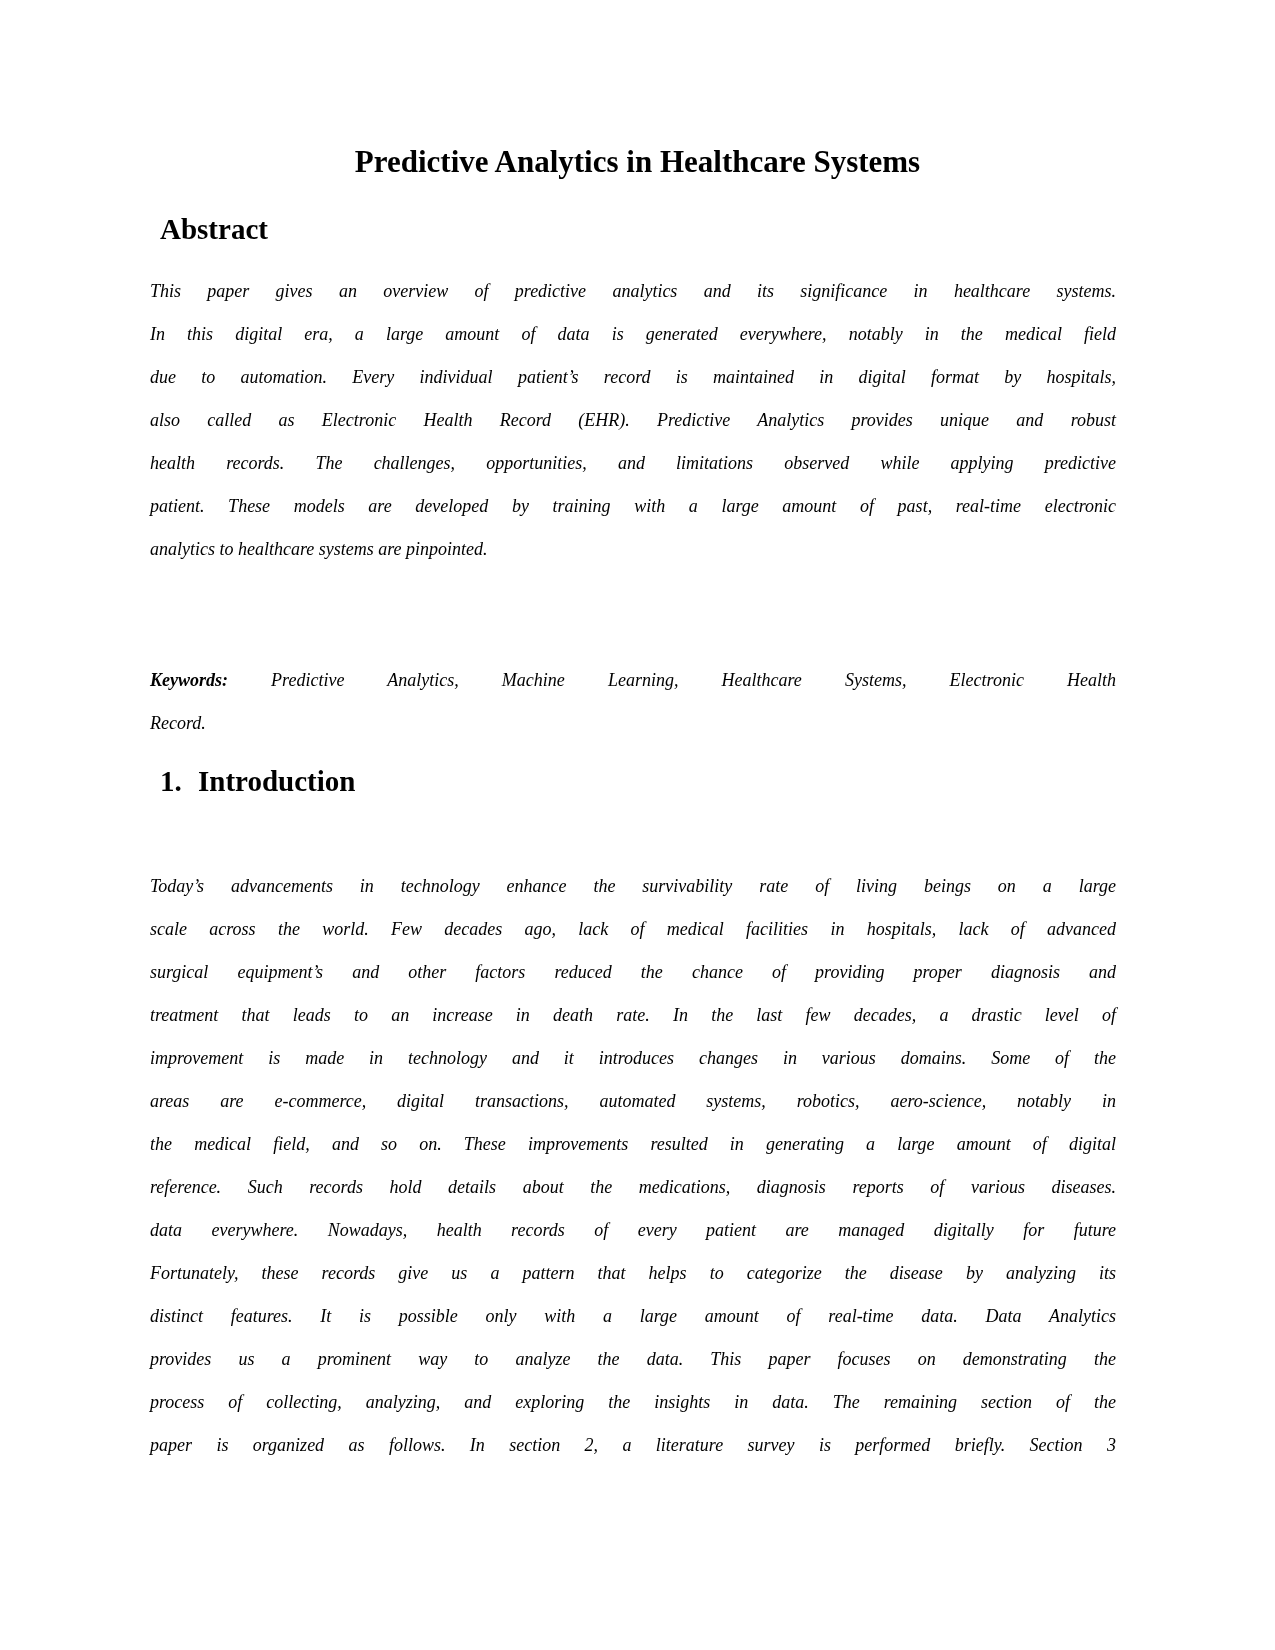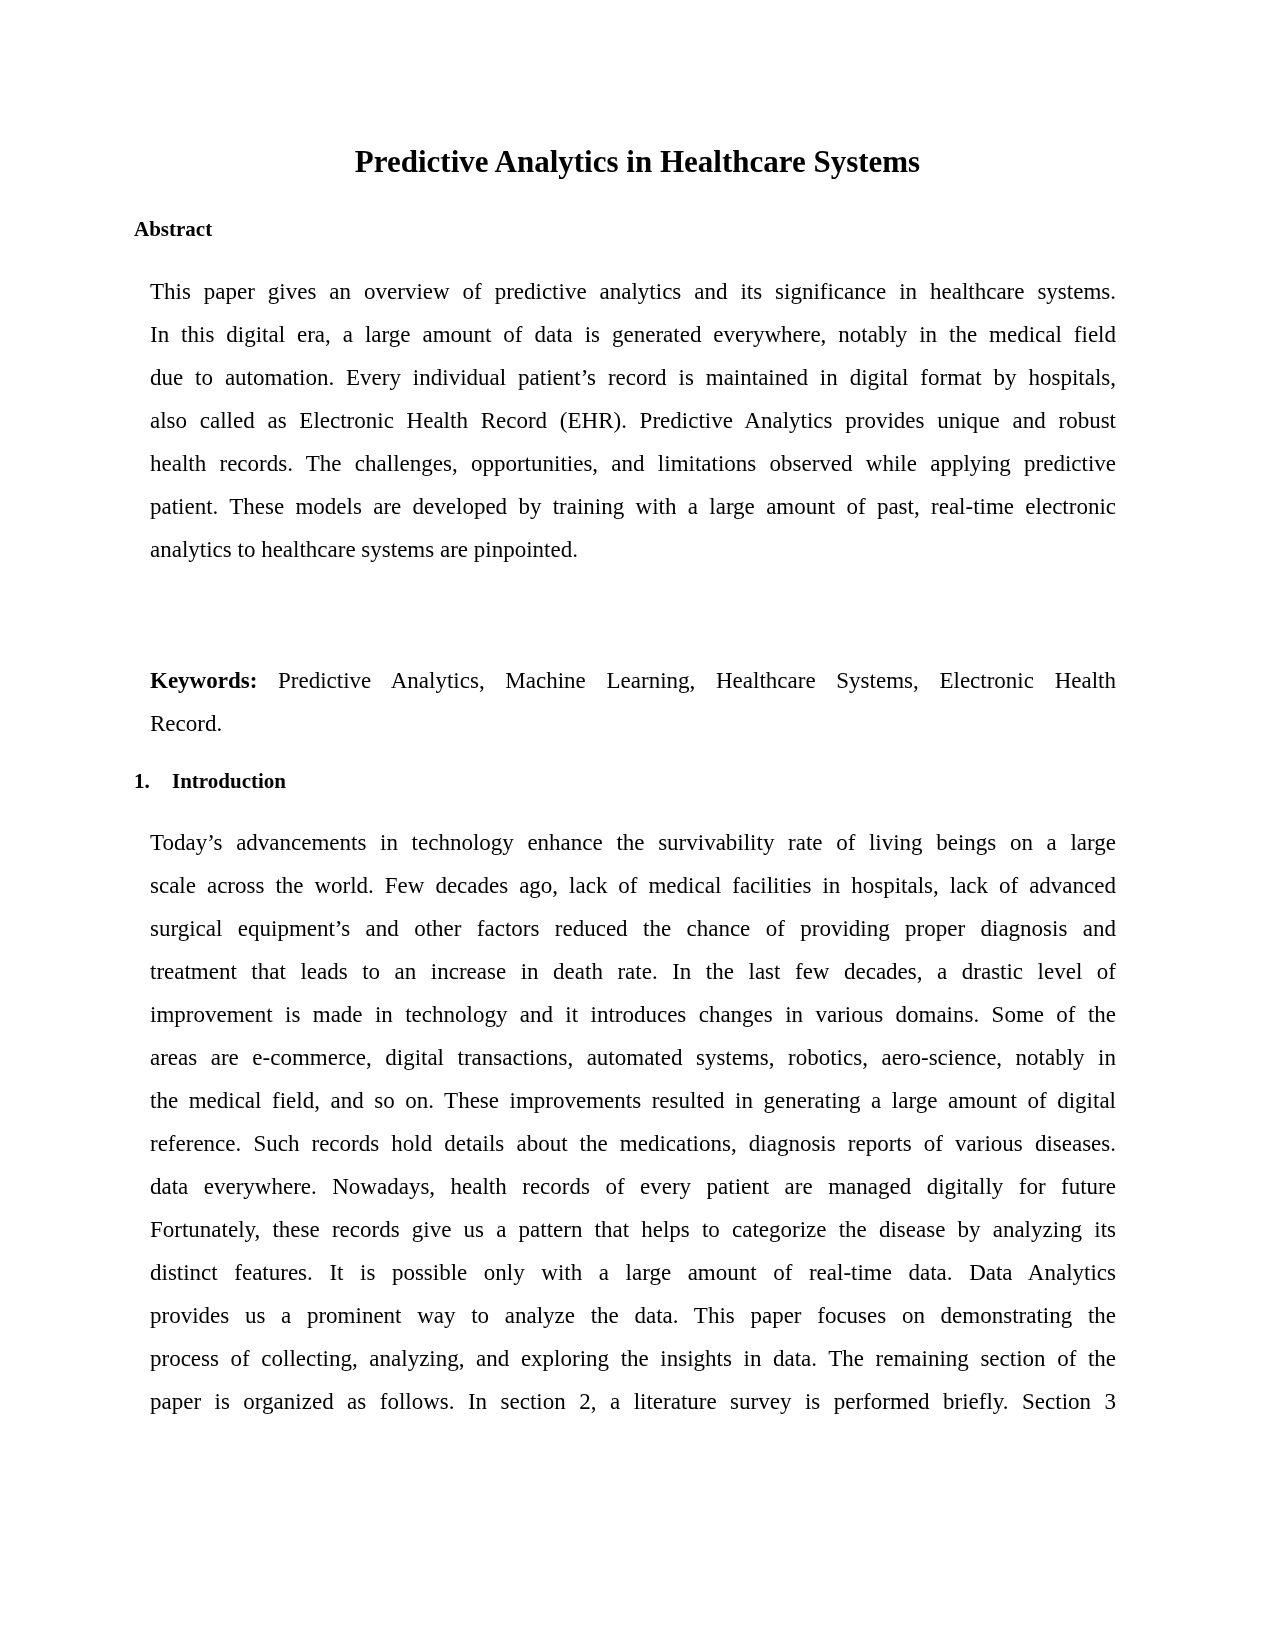--- a/index.html
+++ b/index.html
@@ -7,27 +7,27 @@
   .page {
     position: absolute; left: 0; top: 0; width: 1275px; height: 1312px;
     background: #ffffff; color: #000000;
     font-family: "Liberation Serif", "DejaVu Serif", serif;
   }
   .title {
     position: absolute; top: 142px; left: 0; width: 1275px;
     text-align: center; font-weight: bold; font-size: 31px; line-height: 40px;
   }
   .heading {
-    position: absolute; left: 134px; font-weight: bold; font-size: 21px; line-height: 30px;
+    position: absolute; left: 160px; font-weight: bold; font-size: 29px; line-height: 30px;
   }
   .heading .num { display: inline-block; width: 38px; }
   .block { position: absolute; left: 150px; width: 966px; }
   .line {
-    height: 43px; font-size: 23px; line-height: 43px;
-    text-align: justify; text-align-last: justify; white-space: nowrap;
+    height: 43px; font-size: 18px; line-height: 43px;
+    text-align: justify; text-align-last: justify; white-space: nowrap; font-style: italic;
   }
   .line.last { text-align-last: left; }
   .line span.b { font-weight: bold; }
 </style>
 </head>
 <body>
 
 <div class="page">
 
   <div class="title">Predictive Analytics in Healthcare Systems</div>
@@ -46,21 +46,21 @@
 
   <div class="block" style="top:659px;">
     <div class="line"><span class="b">Keywords:</span><span> Predictive Analytics, Machine Learning, Healthcare Systems, Electronic Health</span></div>
     <div class="line last">Record.</div>
   </div>
 
   <div class="heading" style="top:766px;">
     <span class="num">1.</span><span>Introduction</span>
   </div>
 
-  <div class="block" style="top:821px;">
+  <div class="block" style="top:865px;">
     <div class="line">Today’s advancements in technology enhance the survivability rate of living beings on a large</div>
     <div class="line">scale across the world. Few decades ago, lack of medical facilities in hospitals, lack of advanced</div>
     <div class="line">surgical equipment’s and other factors reduced the chance of providing proper diagnosis and</div>
     <div class="line">treatment that leads to an increase in death rate. In the last few decades, a drastic level of</div>
     <div class="line">improvement is made in technology and it introduces changes in various domains. Some of the</div>
     <div class="line">areas are e-commerce, digital transactions, automated systems, robotics, aero-science, notably in</div>
     <div class="line">the medical field, and so on. These improvements resulted in generating a large amount of digital</div>
     <div class="line">reference. Such records hold details about the medications, diagnosis reports of various diseases.</div>
     <div class="line">data everywhere. Nowadays, health records of every patient are managed digitally for future</div>
     <div class="line">Fortunately, these records give us a pattern that helps to categorize the disease by analyzing its</div>

